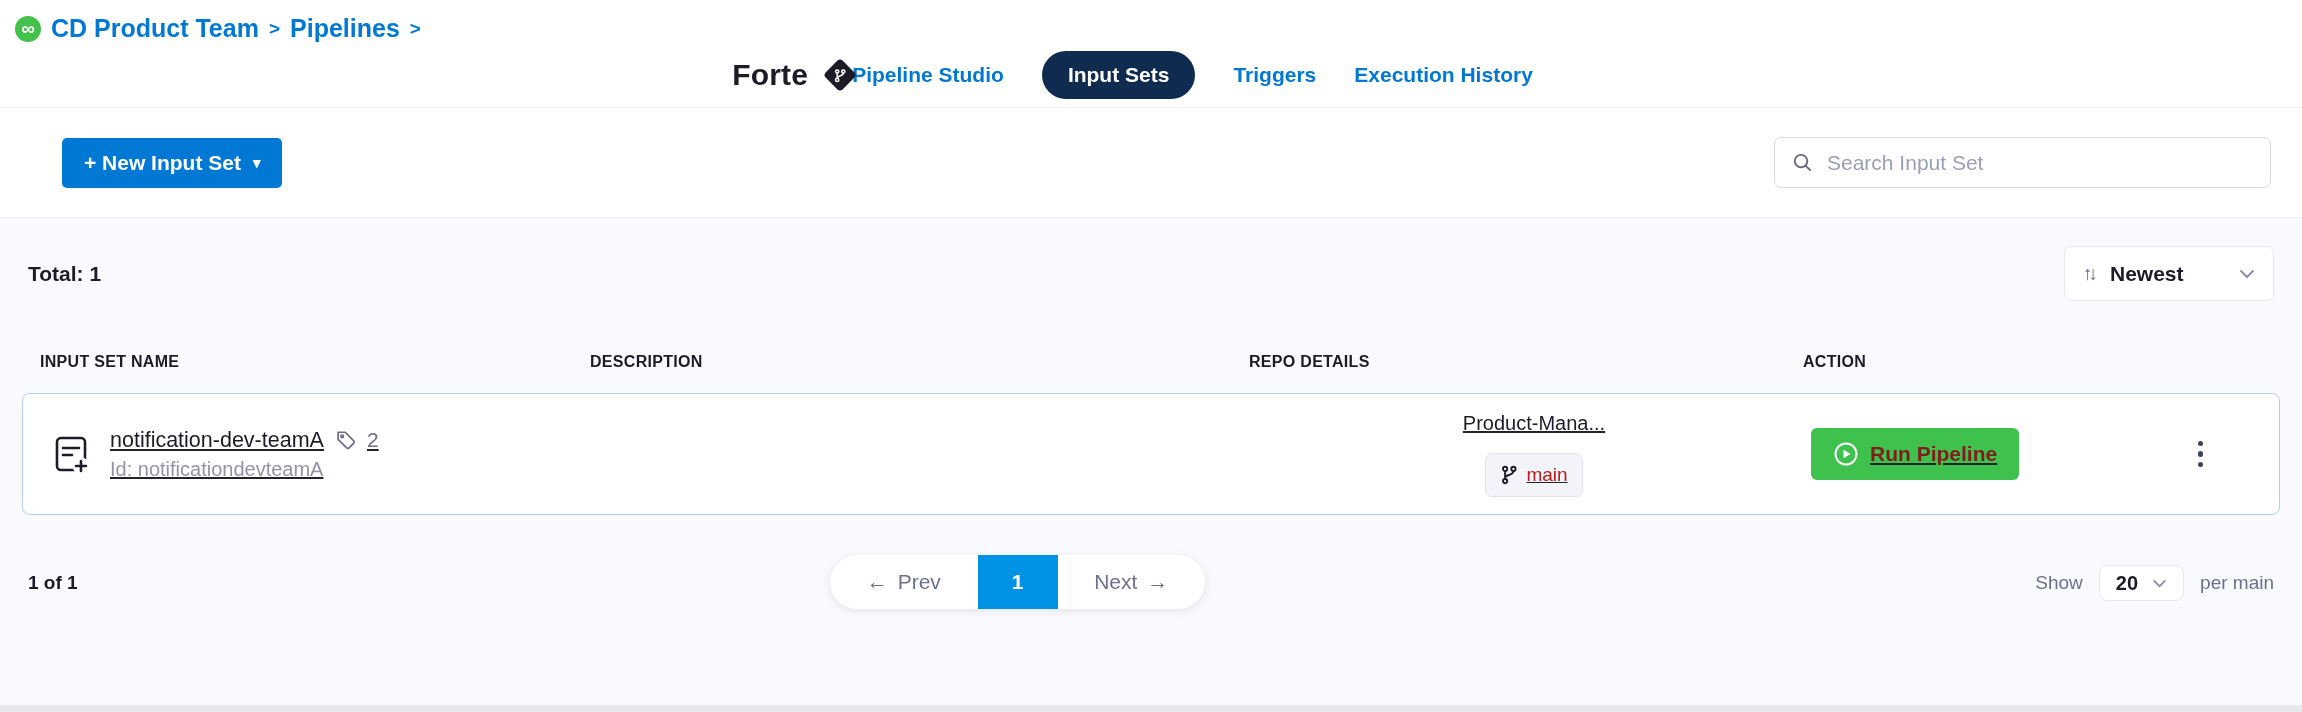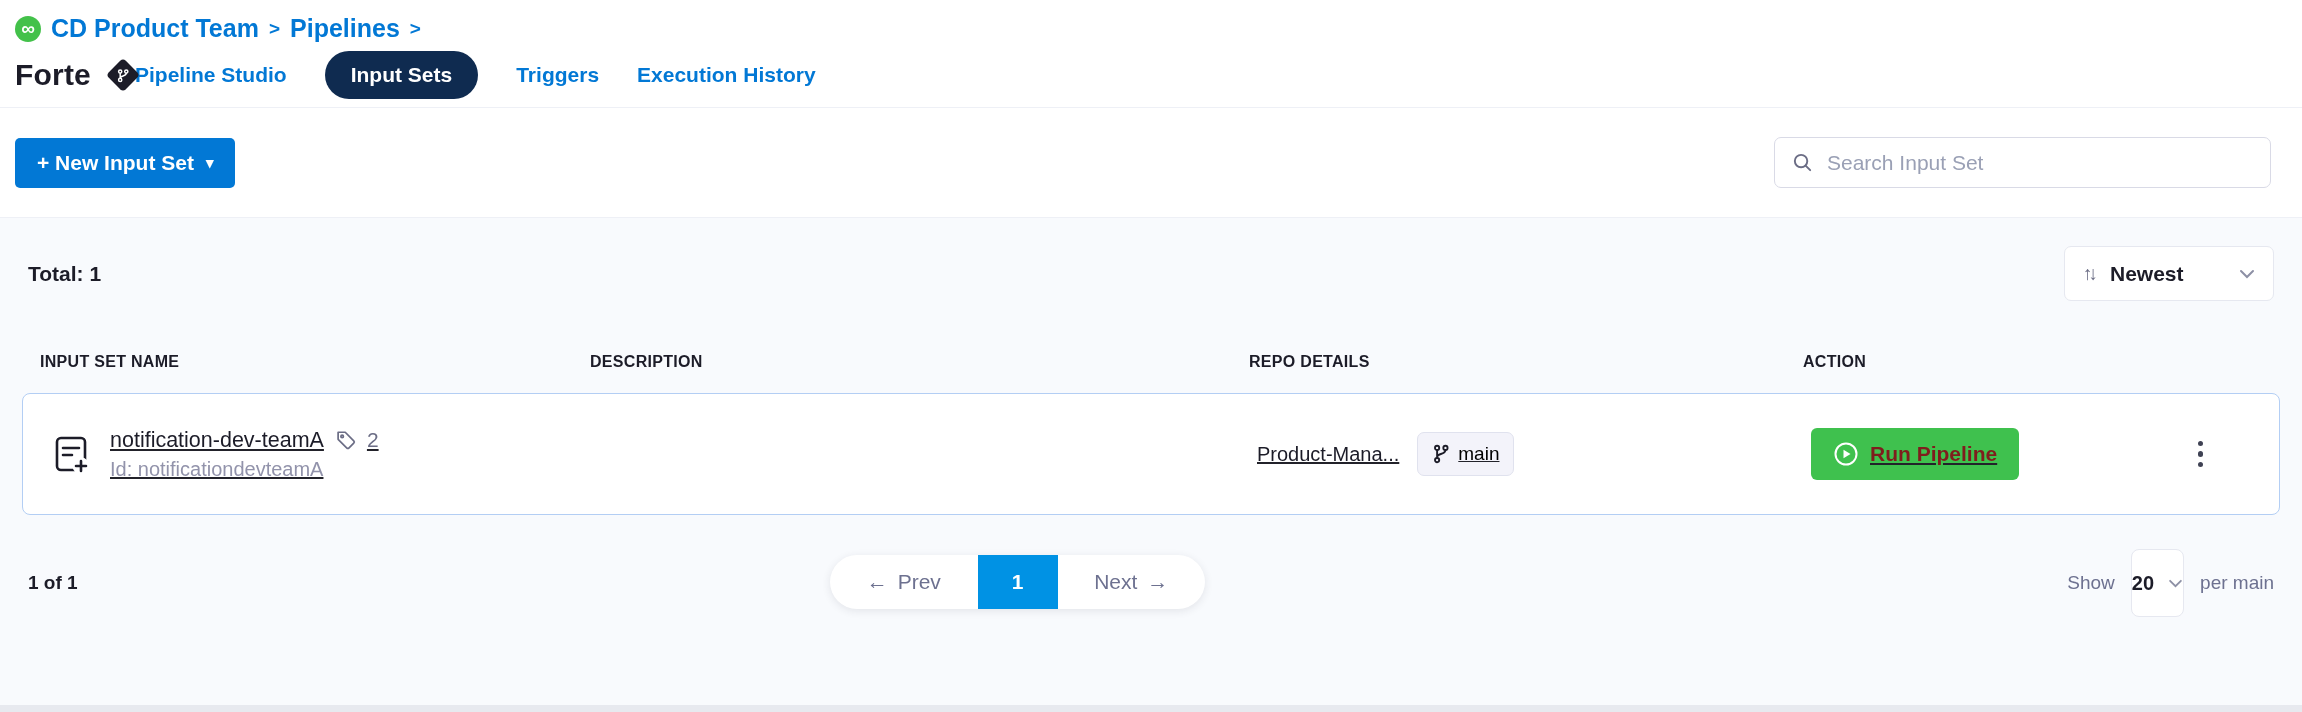--- a/index.html
+++ b/index.html
@@ -12,35 +12,35 @@
   html,body{width:2302px;height:712px;overflow:hidden;}
   body{font-family:"Liberation Sans",sans-serif;background:#fff;color:var(--text-dark);position:relative;}
 
   
   .header{height:108px;padding:12px 52px 0 15px;border-bottom:1px solid var(--border-light);background:#fff;}
   .breadcrumb{display:flex;align-items:center;gap:10px;margin-top:2px;}
   .cd-icon{width:26px;height:26px;border-radius:50%;background:var(--cd-icon-green);color:#fff;
     display:flex;align-items:center;justify-content:center;font-size:19px;font-weight:700;line-height:1;}
   .crumb{color:var(--primary-blue);font-size:25px;font-weight:600;text-decoration:none;cursor:pointer;}
   .crumb-sep{color:var(--primary-blue);font-size:19px;font-weight:600;}
-  .title-row{display:flex;align-items:center;justify-content:flex-start;margin-top:8px;}
+  .title-row{display:flex;align-items:center;justify-content:center;margin-top:8px;}
   .title-left{display:flex;align-items:center;gap:16px;}
   .page-title{font-size:30px;font-weight:700;letter-spacing:.2px;color:#1c1c28;}
   .git-diamond{width:24px;height:24px;background:#1c1c28;border-radius:4px;transform:rotate(45deg);
     display:flex;align-items:center;justify-content:center;margin-left:4px;}
   .git-diamond svg{transform:rotate(-45deg);}
   .nav-tabs{display:flex;align-items:center;gap:38px;}
   .nav-tab{color:var(--primary-blue);font-size:21px;font-weight:700;cursor:pointer;white-space:nowrap;}
   .nav-tab.active{background:var(--active-tab-bg);color:#fff;border-radius:28px;padding:12px 26px;}
 
   
   .toolbar{height:110px;display:flex;align-items:center;justify-content:space-between;
     padding:0 31px 0 15px;background:#fff;border-bottom:1px solid var(--border-light);}
   .new-btn{display:flex;align-items:center;gap:12px;background:var(--primary-blue);color:#fff;border:none;
-    height:50px;padding:0 22px;border-radius:5px;font-size:21px;font-weight:700;cursor:pointer;font-family:inherit;}
+    height:50px;padding:0 22px;border-radius:5px;font-size:21px;font-weight:700;cursor:pointer;font-family:inherit;margin-left:47px;}
   .new-btn .caret{font-size:15px;}
   .search-wrap{display:flex;align-items:center;gap:13px;width:497px;height:51px;background:#fff;
     border:1px solid var(--border-mid);border-radius:7px;padding:16px 16px;}
   .search-wrap input{border:none;outline:none;flex:1;font-size:21px;font-family:inherit;color:var(--text-dark);background:transparent;}
   .search-wrap input::placeholder{color:#9aa0b5;}
 
   
   .content{height:494px;background:var(--content-bg);padding:0 22px;position:relative;}
   .totals-row{display:flex;align-items:center;justify-content:space-between;padding:28px 6px 0 6px;}
   .total-label{font-size:21px;font-weight:700;color:#1c1c28;}
@@ -54,43 +54,43 @@
   .th{font-size:16px;font-weight:700;color:#1c1c28;letter-spacing:.3px;text-transform:uppercase;}
 
   .row-card{margin-top:22px;height:122px;background:#fff;border:1.5px solid var(--card-border);
     border-radius:8px;padding-left:25px;cursor:pointer;text-decoration:underline;}
   .name-cell{display:flex;align-items:center;gap:16px;}
   .name-lines{display:flex;flex-direction:column;gap:5px;}
   .name-top{display:flex;align-items:center;gap:10px;}
   .row-name{font-size:21.5px;font-weight:500;color:#1c1c28;}
   .tag-count{font-size:21px;color:var(--text-gray);}
   .row-id{font-size:20px;color:var(--text-light);}
-  .repo-cell{display:flex;align-items:center;gap:18px;}
+  .repo-cell{display:flex;align-items:center;gap:18px;flex-direction:column;}
   .repo-name{font-size:20px;color:#1c1c28;}
   .branch-badge{display:flex;align-items:center;gap:8px;background:#f3f3fa;border:1px solid #e0e2ee;
-    border-radius:7px;height:44px;padding:0 14px;font-size:19px;color:#000000;}
+    border-radius:7px;height:44px;padding:0 14px;font-size:19px;color:#b91c1c;}
   .action-cell{display:flex;align-items:center;justify-content:space-between;padding-right:68px;}
   .run-btn{display:flex;align-items:center;gap:11px;background:var(--run-green);color:#7f1d1d;border:none;
     height:52px;padding:0 22px;border-radius:6px;font-size:21px;font-weight:700;cursor:pointer;font-family:inherit;}
   .kebab{display:flex;flex-direction:column;gap:5px;padding:8px;cursor:pointer;}
   .kebab span{width:5.5px;height:5.5px;border-radius:50%;background:#3f4254;}
 
   
   .pagination{margin-top:40px;position:relative;display:flex;align-items:center;justify-content:space-between;height:56px;padding:0 6px;}
   .page-summary{font-size:19px;font-weight:600;color:#1c1c28;}
   .pager{position:absolute;left:808px;top:0;width:375px;height:54px;background:#fff;border-radius:27px;
     display:flex;overflow:hidden;box-shadow:0 2px 8px rgba(40,41,61,.10);}
   .pager .pg-prev,.pager .pg-next{flex:1;display:flex;align-items:center;justify-content:center;gap:10px;
     font-size:21px;color:#6d7190;cursor:pointer;}
   .pager .pg-current{width:80px;background:var(--pagination-blue);color:#fff;display:flex;align-items:center;
     justify-content:center;font-size:21px;font-weight:700;cursor:pointer;}
   .show-group{display:flex;align-items:center;gap:16px;}
   .show-label,.per-page-label{font-size:19px;color:#6d7190;}
   .page-size-box{display:flex;align-items:center;gap:14px;background:#fff;border:1px solid #e6e8f0;
-    border-radius:8px;height:68px;padding:0 0;cursor:pointer;}
+    border-radius:8px;height:36px;padding:0 16px;cursor:pointer;}
   .page-size-value{font-size:20px;font-weight:700;color:#1c1c28;}
 
   .bottom-strip{position:absolute;left:0;bottom:0;width:100%;height:7px;background:#e7e9ef;}
   svg{display:block;}
 </style>
 </head>
 <body>
 
 <div class="header">
   <div class="breadcrumb">

